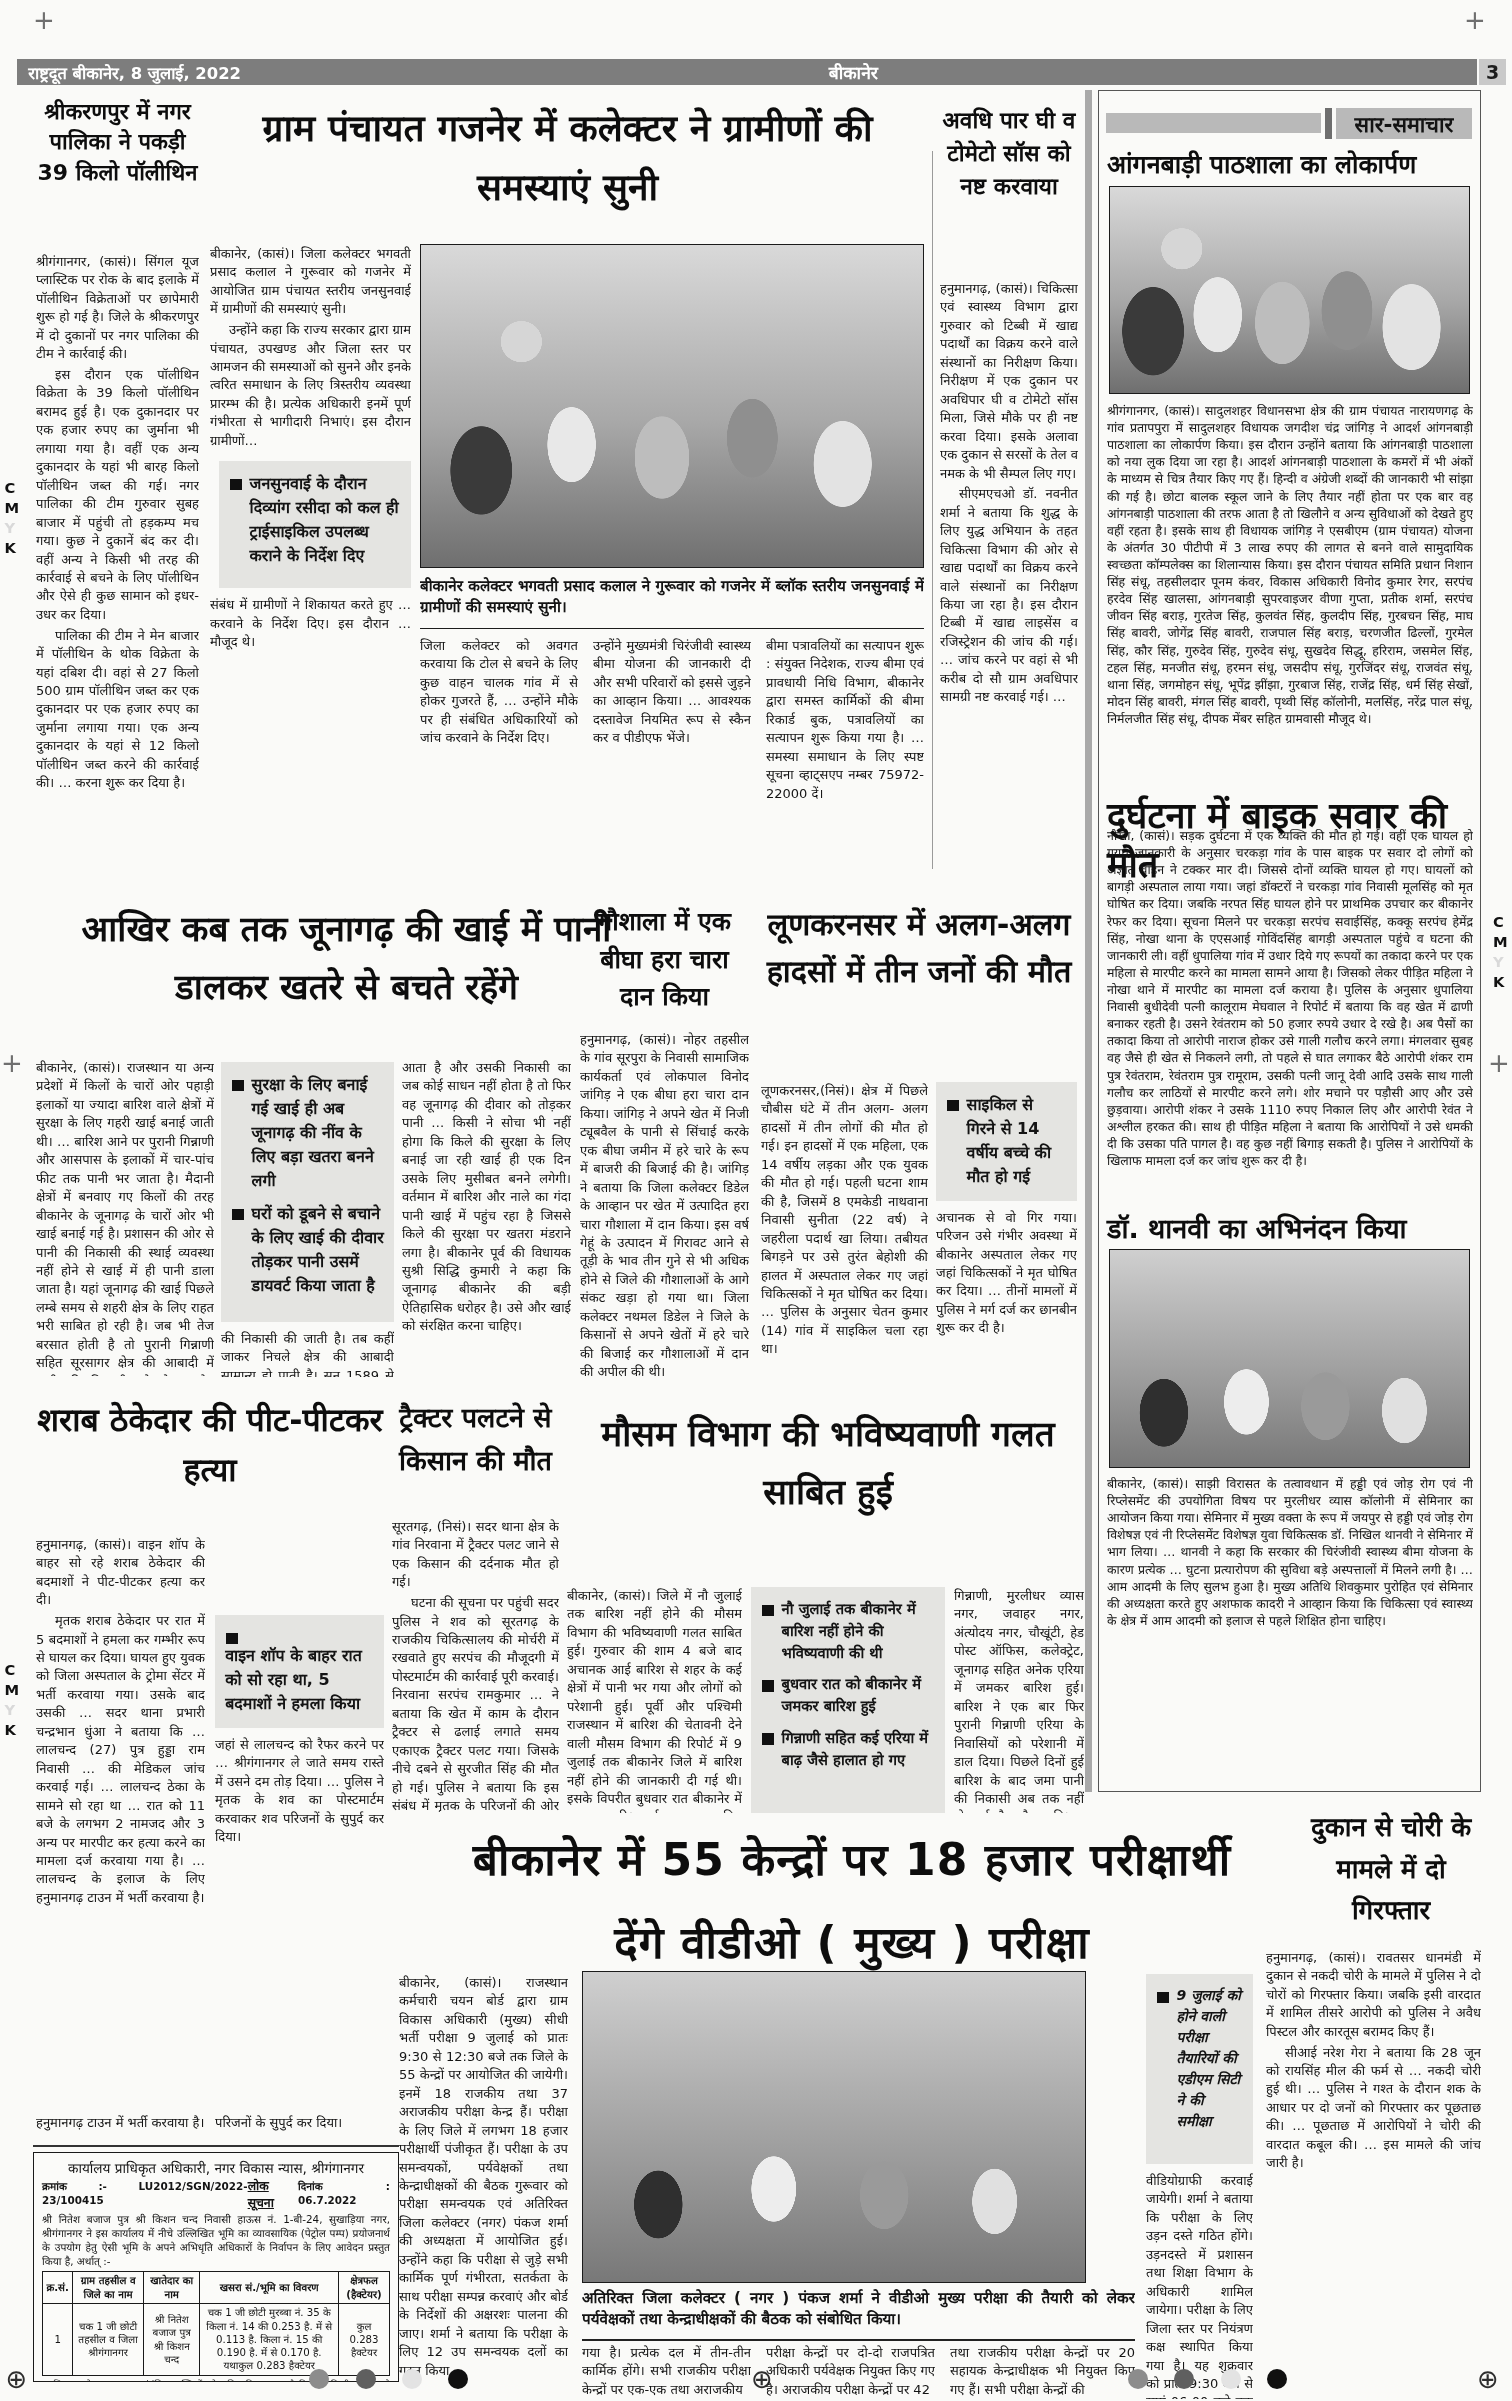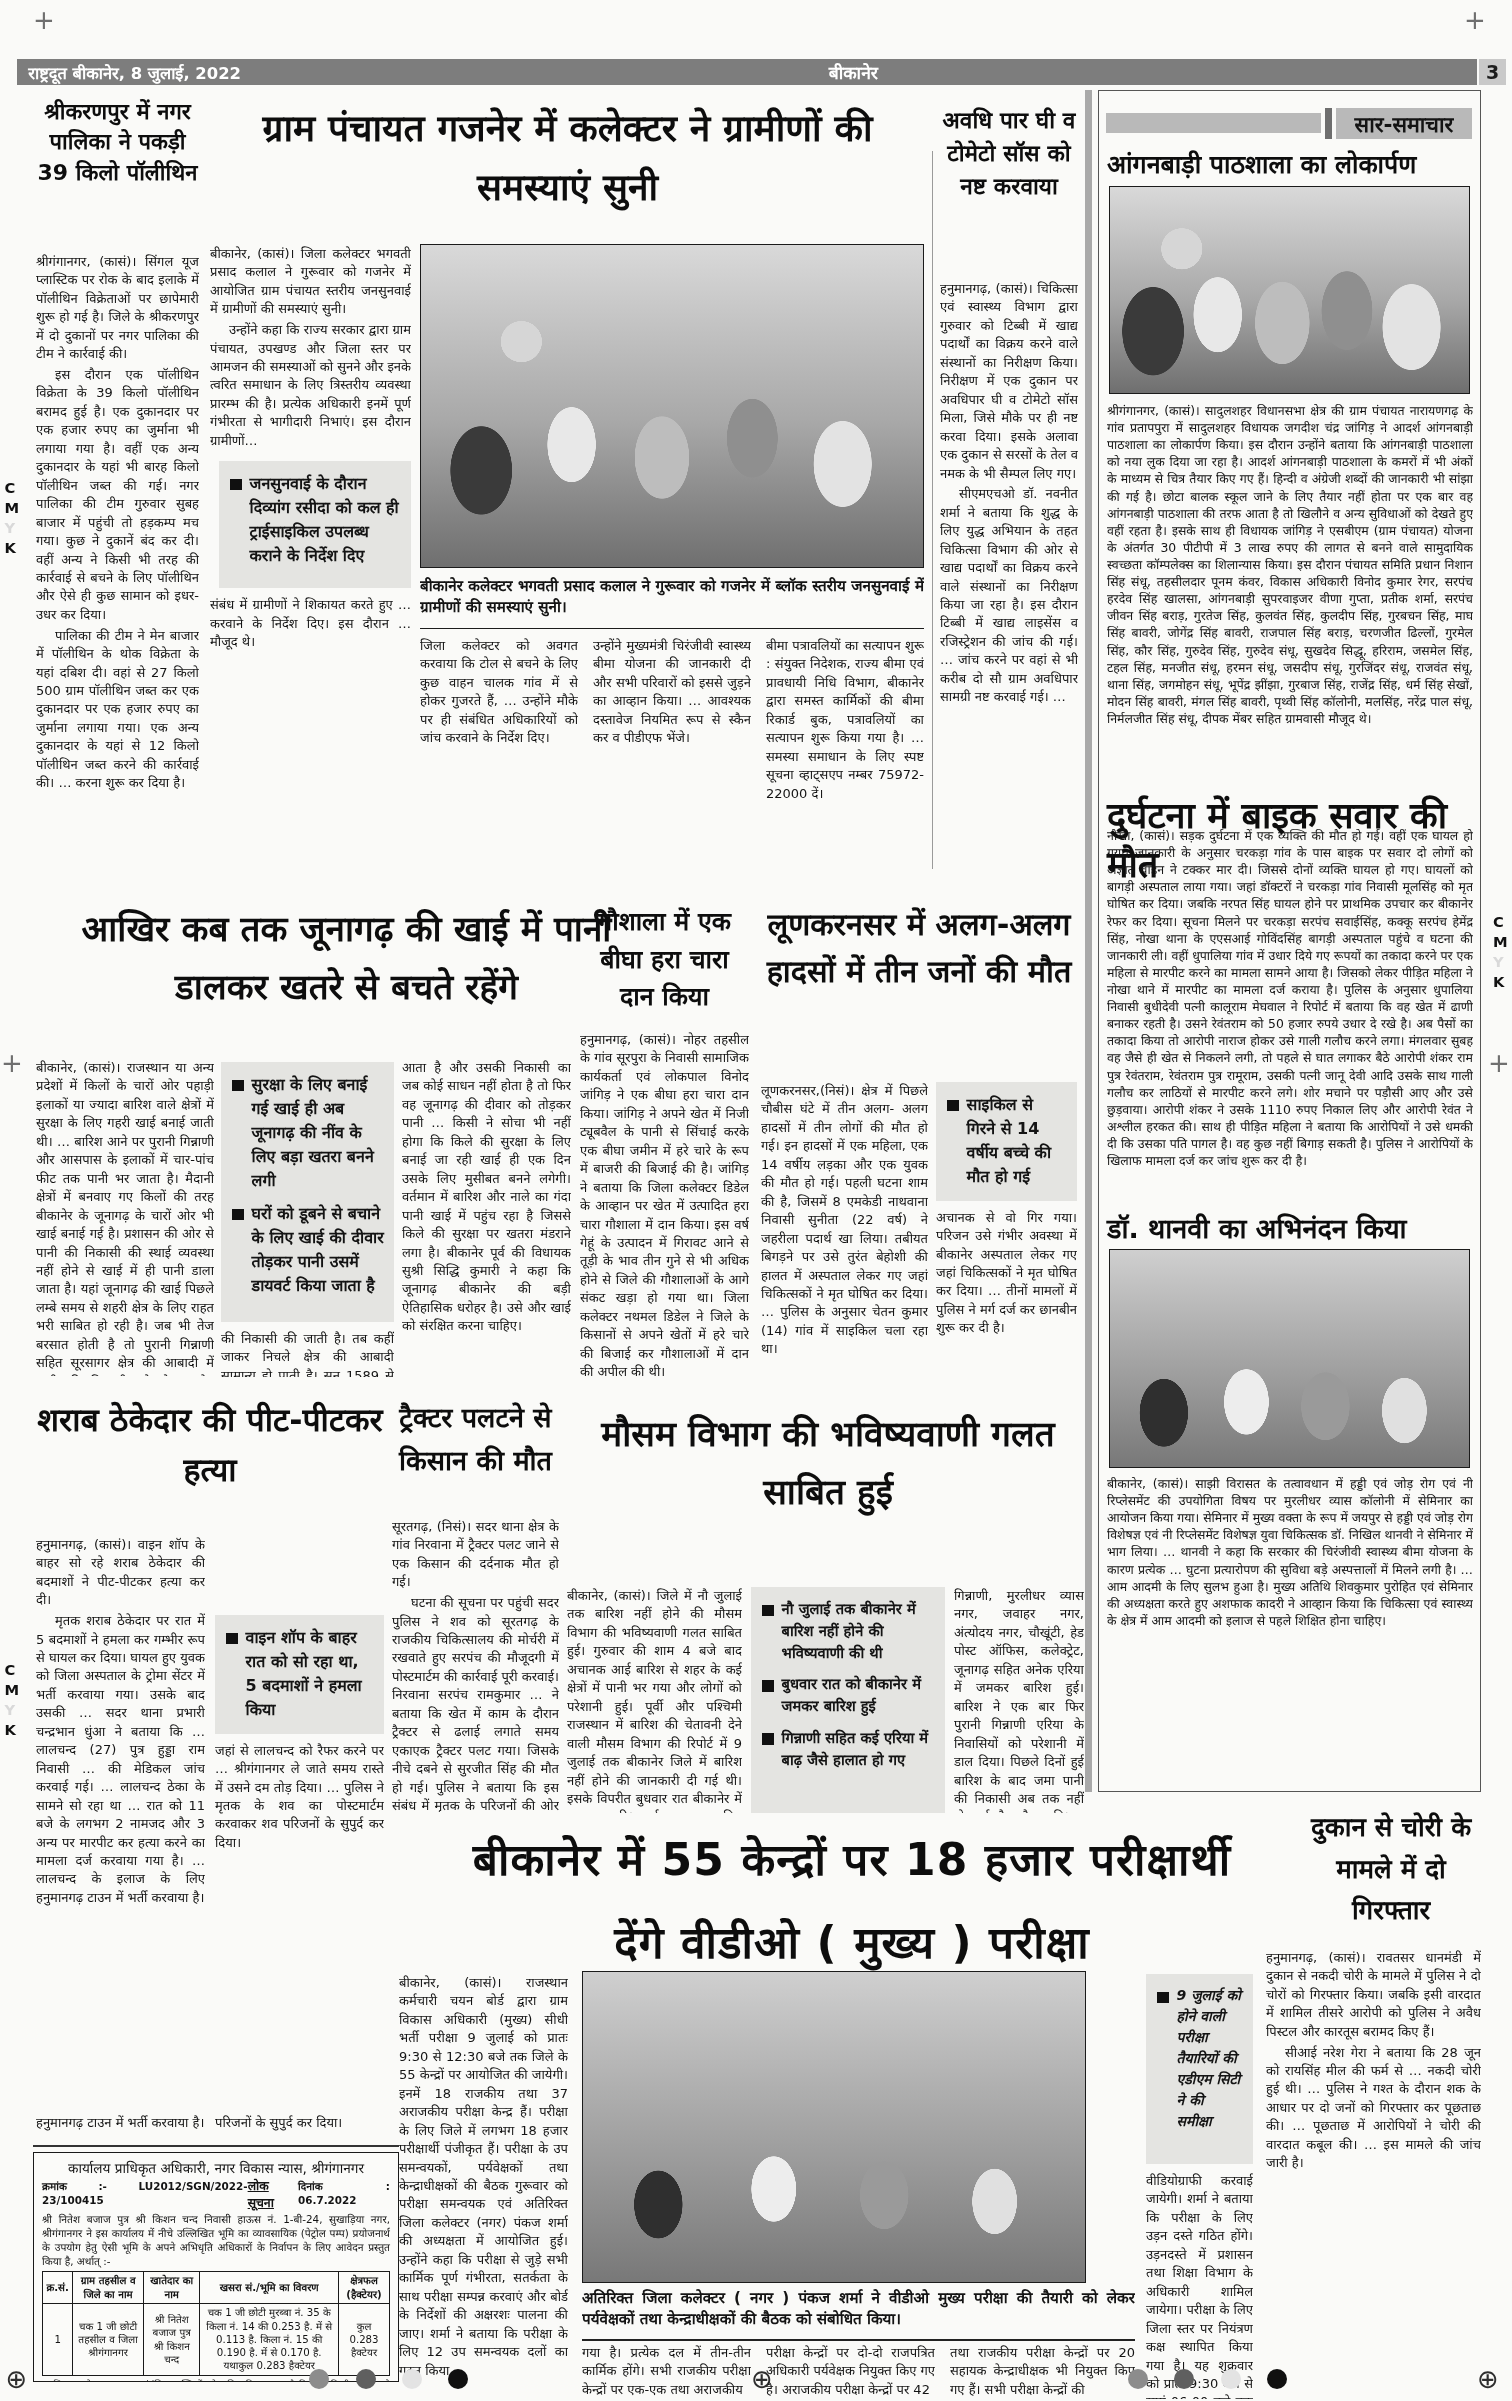--- a/index.html
+++ b/index.html
@@ -165,21 +165,21 @@
     <div class="body-txt" style="margin-top:8px;">अचानक से वो गिर गया। परिजन उसे गंभीर अवस्था में बीकानेर अस्पताल लेकर गए जहां चिकित्सकों ने मृत घोषित कर दिया। … तीनों मामलों में पुलिस ने मर्ग दर्ज कर छानबीन शुरू कर दी है।</div>
   </div>
 
   <div class="abs head" style="left:36px;top:1396px;width:348px;height:129px;font-size:32px;line-height:1.55;">शराब ठेकेदार की पीट-पीटकर हत्या</div>
   <div class="abs body-txt" style="left:36px;top:1536px;width:169px;height:571px;">
     <p class="para noind">हनुमानगढ़, (कासं)। वाइन शॉप के बाहर सो रहे शराब ठेकेदार की बदमाशों ने पीट-पीटकर हत्या कर दी।</p>
     <p class="para">मृतक शराब ठेकेदार पर रात में 5 बदमाशों ने हमला कर गम्भीर रूप से घायल कर दिया। घायल हुए युवक को जिला अस्पताल के ट्रोमा सेंटर में भर्ती करवाया गया। उसके बाद उसकी … सदर थाना प्रभारी चन्द्रभान धुंआ ने बताया कि … लालचन्द (27) पुत्र हुड्डा राम निवासी … की मेडिकल जांच करवाई गई। … लालचन्द ठेका के सामने सो रहा था … रात को 11 बजे के लगभग 2 नामजद और 3 अन्य पर मारपीट कर हत्या करने का मामला दर्ज करवाया गया है। … लालचन्द के इलाज के लिए हनुमानगढ़ टाउन में भर्ती करवाया है।</p>
   </div>
   <div class="abs" style="left:215px;top:1615px;width:169px;height:492px;overflow:hidden;">
     <div class="hl">
-      <div class="hl-row" style="margin-bottom:0;">
+      <div class="hl-row" style="margin-bottom:0;flex-direction:column;">
           <span class="sq"></span>
         <span class="hl-txt">वाइन शॉप के बाहर रात को सो रहा था, 5 बदमाशों ने हमला किया</span>
         </div>
     </div>
     <div class="body-txt" style="margin-top:8px;">जहां से लालचन्द को रैफर करने पर … श्रीगंगानगर ले जाते समय रास्ते में उसने दम तोड़ दिया। … पुलिस ने मृतक के शव का पोस्टमार्टम करवाकर शव परिजनों के सुपुर्द कर दिया।</div>
   </div>
   <div class="abs body-txt" style="left:36px;top:2114px;width:169px;height:22.6px;">हनुमानगढ़ टाउन में भर्ती करवाया है।</div>
   <div class="abs body-txt" style="left:215px;top:2114px;width:169px;height:22.6px;">परिजनों के सुपुर्द कर दिया।</div>
 
   <div class="abs head" style="left:392px;top:1396px;width:167px;height:111px;font-size:27px;line-height:1.6;">ट्रैक्टर पलटने से किसान की मौत</div>

